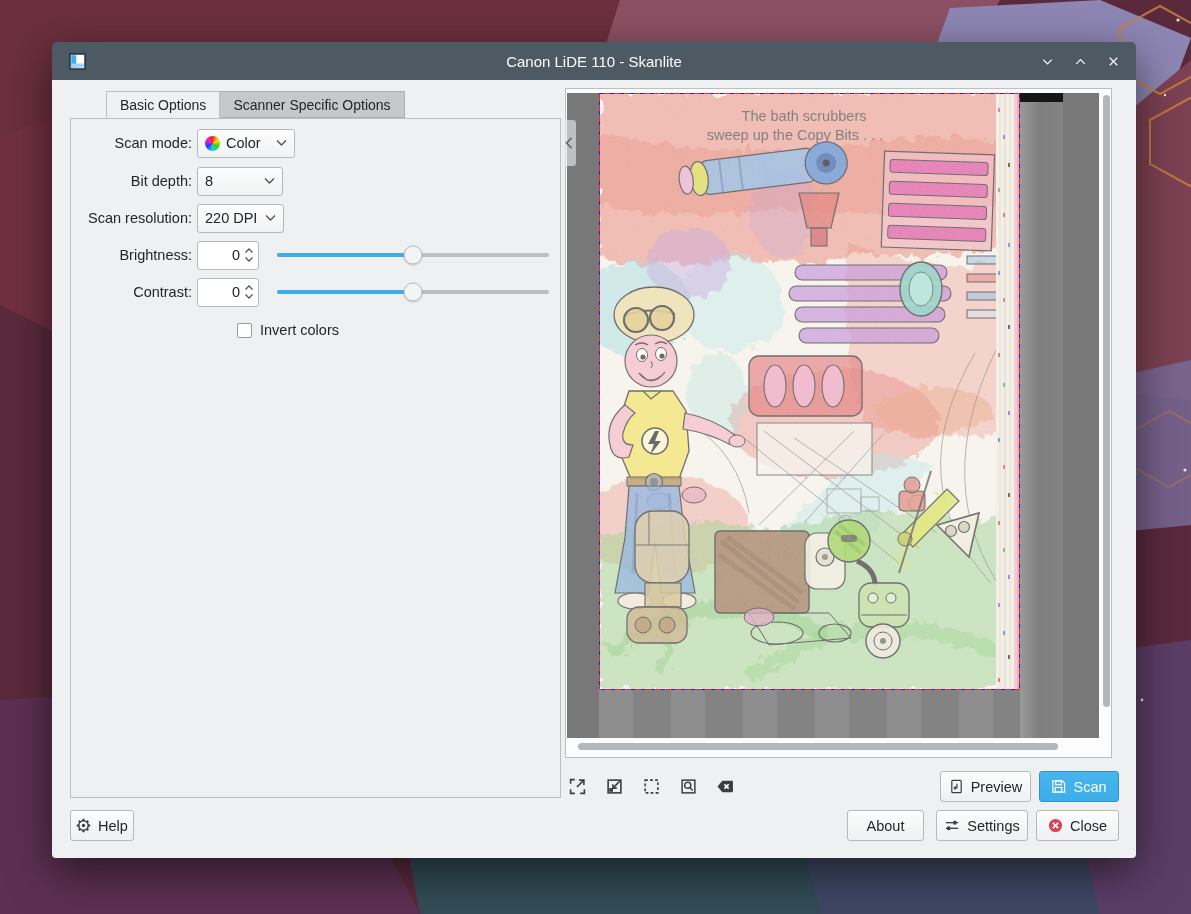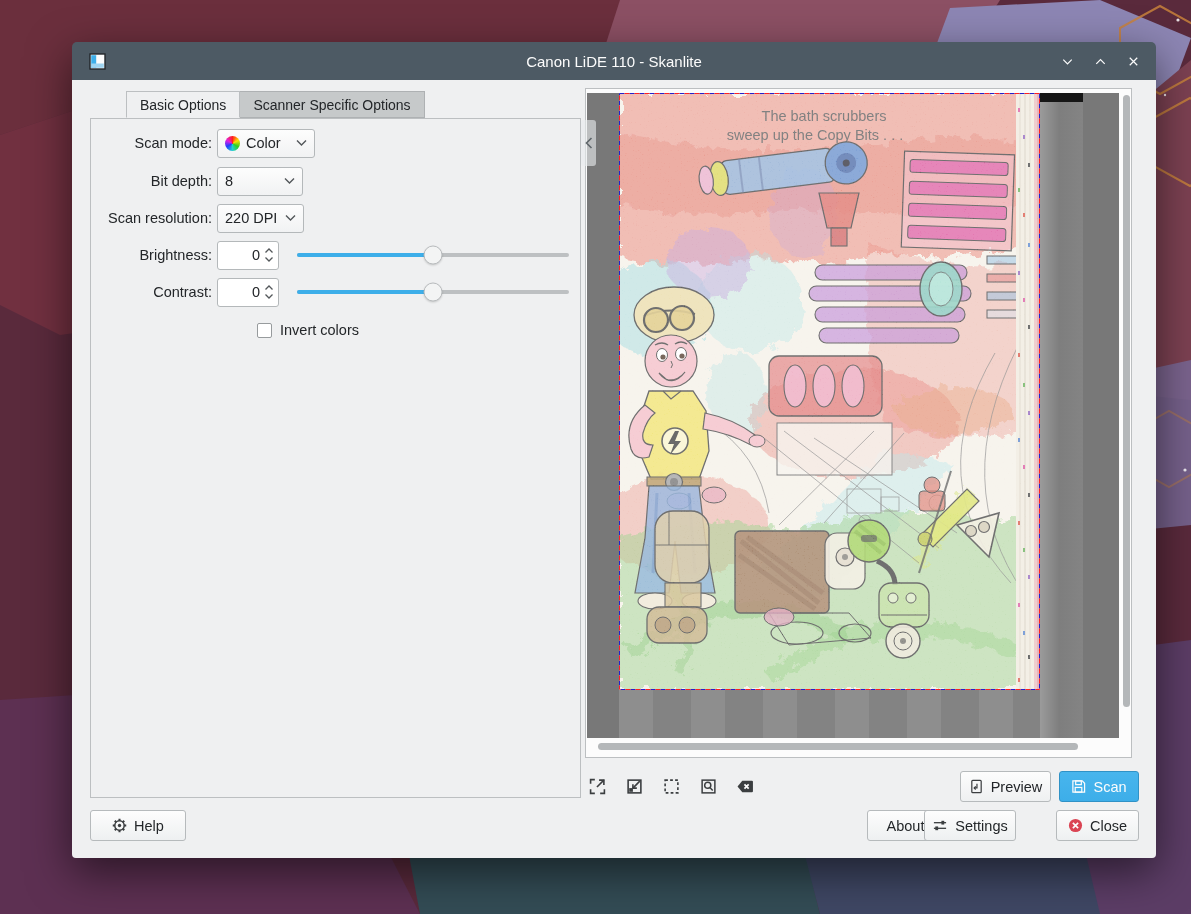--- a/index.html
+++ b/index.html
@@ -3,21 +3,21 @@
 <meta charset="utf-8">
 <style>
   html,body{margin:0;padding:0;}
   body{width:1191px;height:914px;overflow:hidden;font-family:"Liberation Sans",sans-serif;
        -webkit-font-smoothing:antialiased;}
   .desktop{position:relative;width:1191px;height:914px;background:#56283a;}
   .wallpaper{position:absolute;inset:0;}
 
   
   .win{position:absolute;left:52px;top:42px;width:1084px;height:816px;
-       border-radius:5px 5px 4px 4px;box-shadow:0 14px 44px rgba(0,0,0,.55);margin-left:20px;}
+       border-radius:5px 5px 4px 4px;box-shadow:0 14px 44px rgba(0,0,0,.55);}
   .titlebar{position:absolute;left:0;top:0;width:100%;height:38px;background:#4d5a64;
             border-radius:5px 5px 0 0;display:flex;align-items:center;}
   .titlebar .appicon{position:absolute;left:17px;top:11px;width:17px;height:17px;}
   .titlebar .title{position:absolute;left:0;right:0;text-align:center;color:#fcfcfc;
                    font-size:15px;}
   .winctrls{position:absolute;right:14px;top:0;height:38px;display:flex;align-items:center;gap:16px;}
   .winbtn{width:17px;height:17px;display:flex;align-items:center;justify-content:center;cursor:default;}
 
   .body{position:absolute;left:0;top:38px;width:100%;height:778px;background:#eff0f1;
         border-radius:0 0 4px 4px;}
@@ -81,23 +81,23 @@
   .ztoolbar{position:absolute;left:512px;top:692px;display:flex;gap:11px;align-items:center;}
   .zbtn{width:26px;height:28px;display:flex;align-items:center;justify-content:center;background:transparent;}
 
   
   .btn{position:absolute;height:31px;border:1px solid #b6babc;border-radius:3px;
        background:linear-gradient(180deg,#fdfdfd,#eef0f1);display:flex;align-items:center;
        justify-content:center;gap:7px;font-size:14.5px;color:#232629;box-sizing:border-box;}
   .btn.primary{background:linear-gradient(180deg,#48b5ed,#3daee9);border-color:#3092c6;color:#fcfcfc;}
   .btn-preview{left:888px;top:691px;width:91px;}
   .btn-scan{left:987px;top:691px;width:80px;}
-  .btn-help{left:18px;top:730px;width:96px;}
+  .btn-help{left:18px;top:730px;width:64px;}
   .btn-about{left:795px;top:730px;width:77px;}
-  .btn-settings{left:852px;top:730px;width:92px;}
+  .btn-settings{left:884px;top:730px;width:92px;}
   .btn-close{left:984px;top:730px;width:83px;}
 
   svg{display:block;}
 </style>
 </head>
 <body>
 
 <div class="desktop">
 
   <svg class="wallpaper" viewBox="0 0 1191 914">

